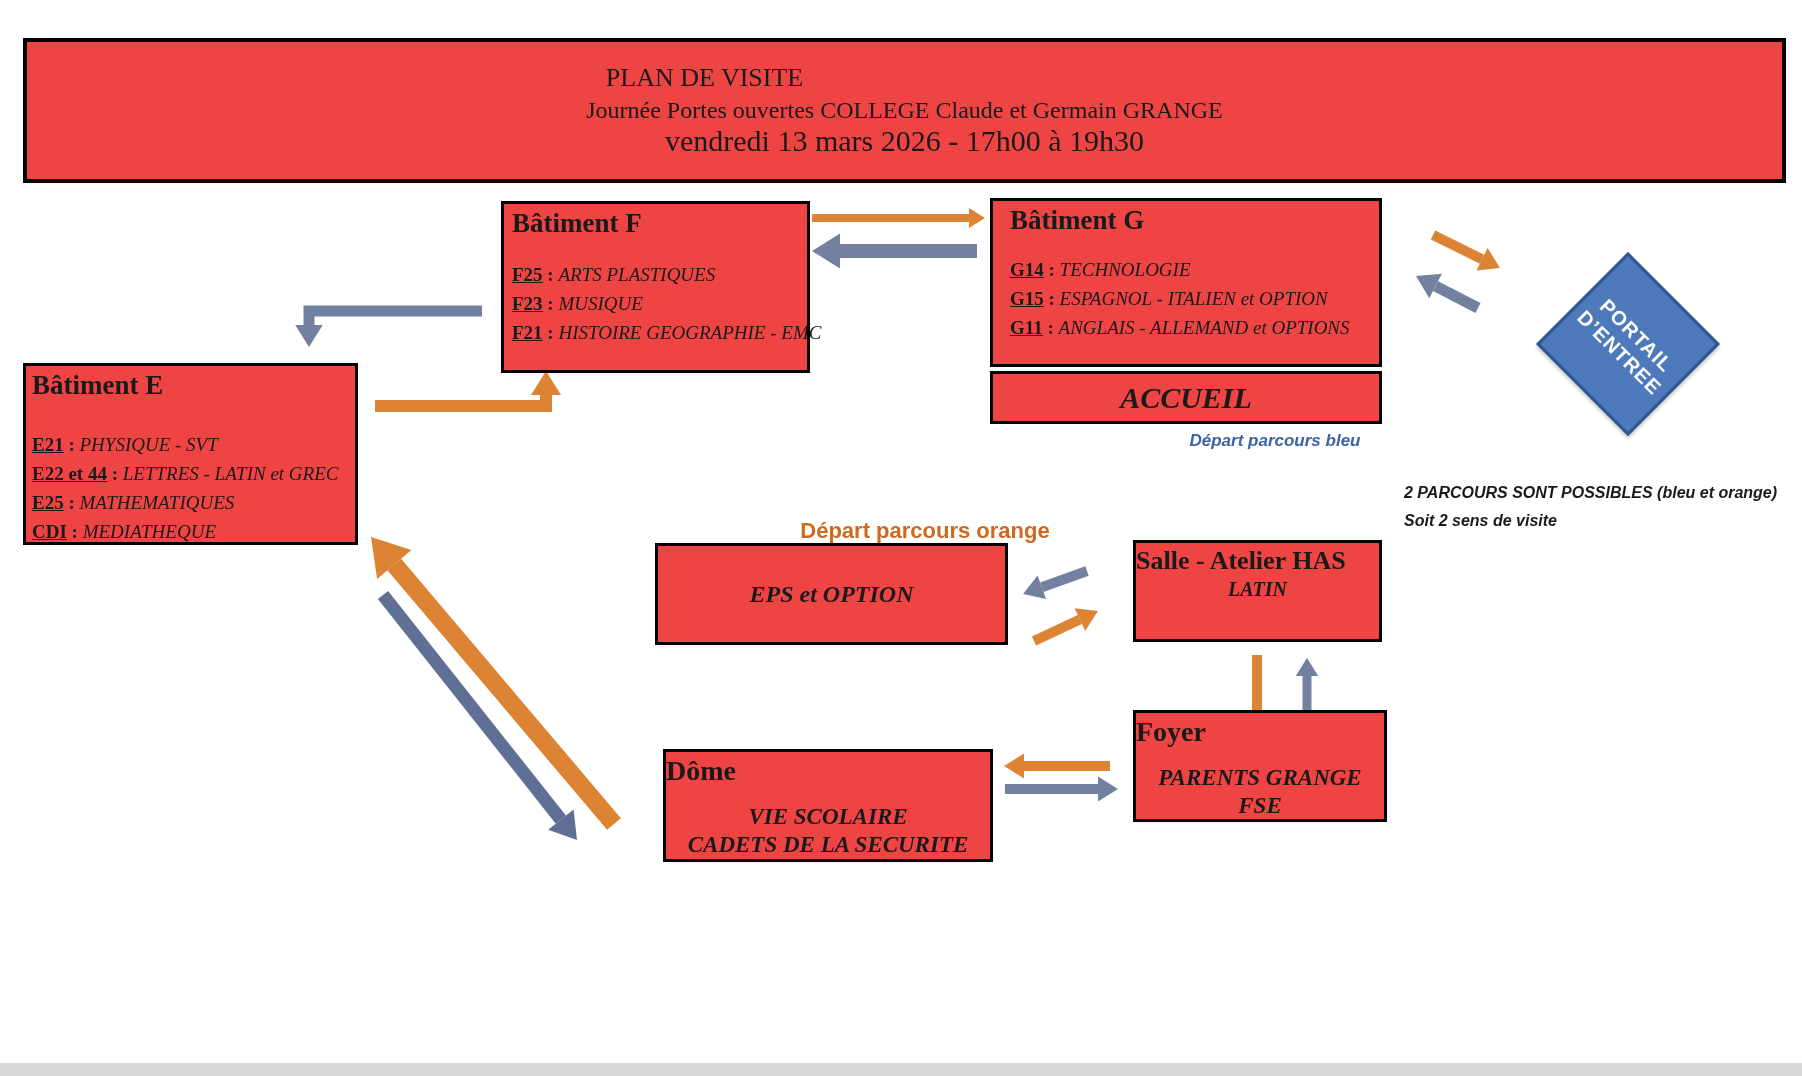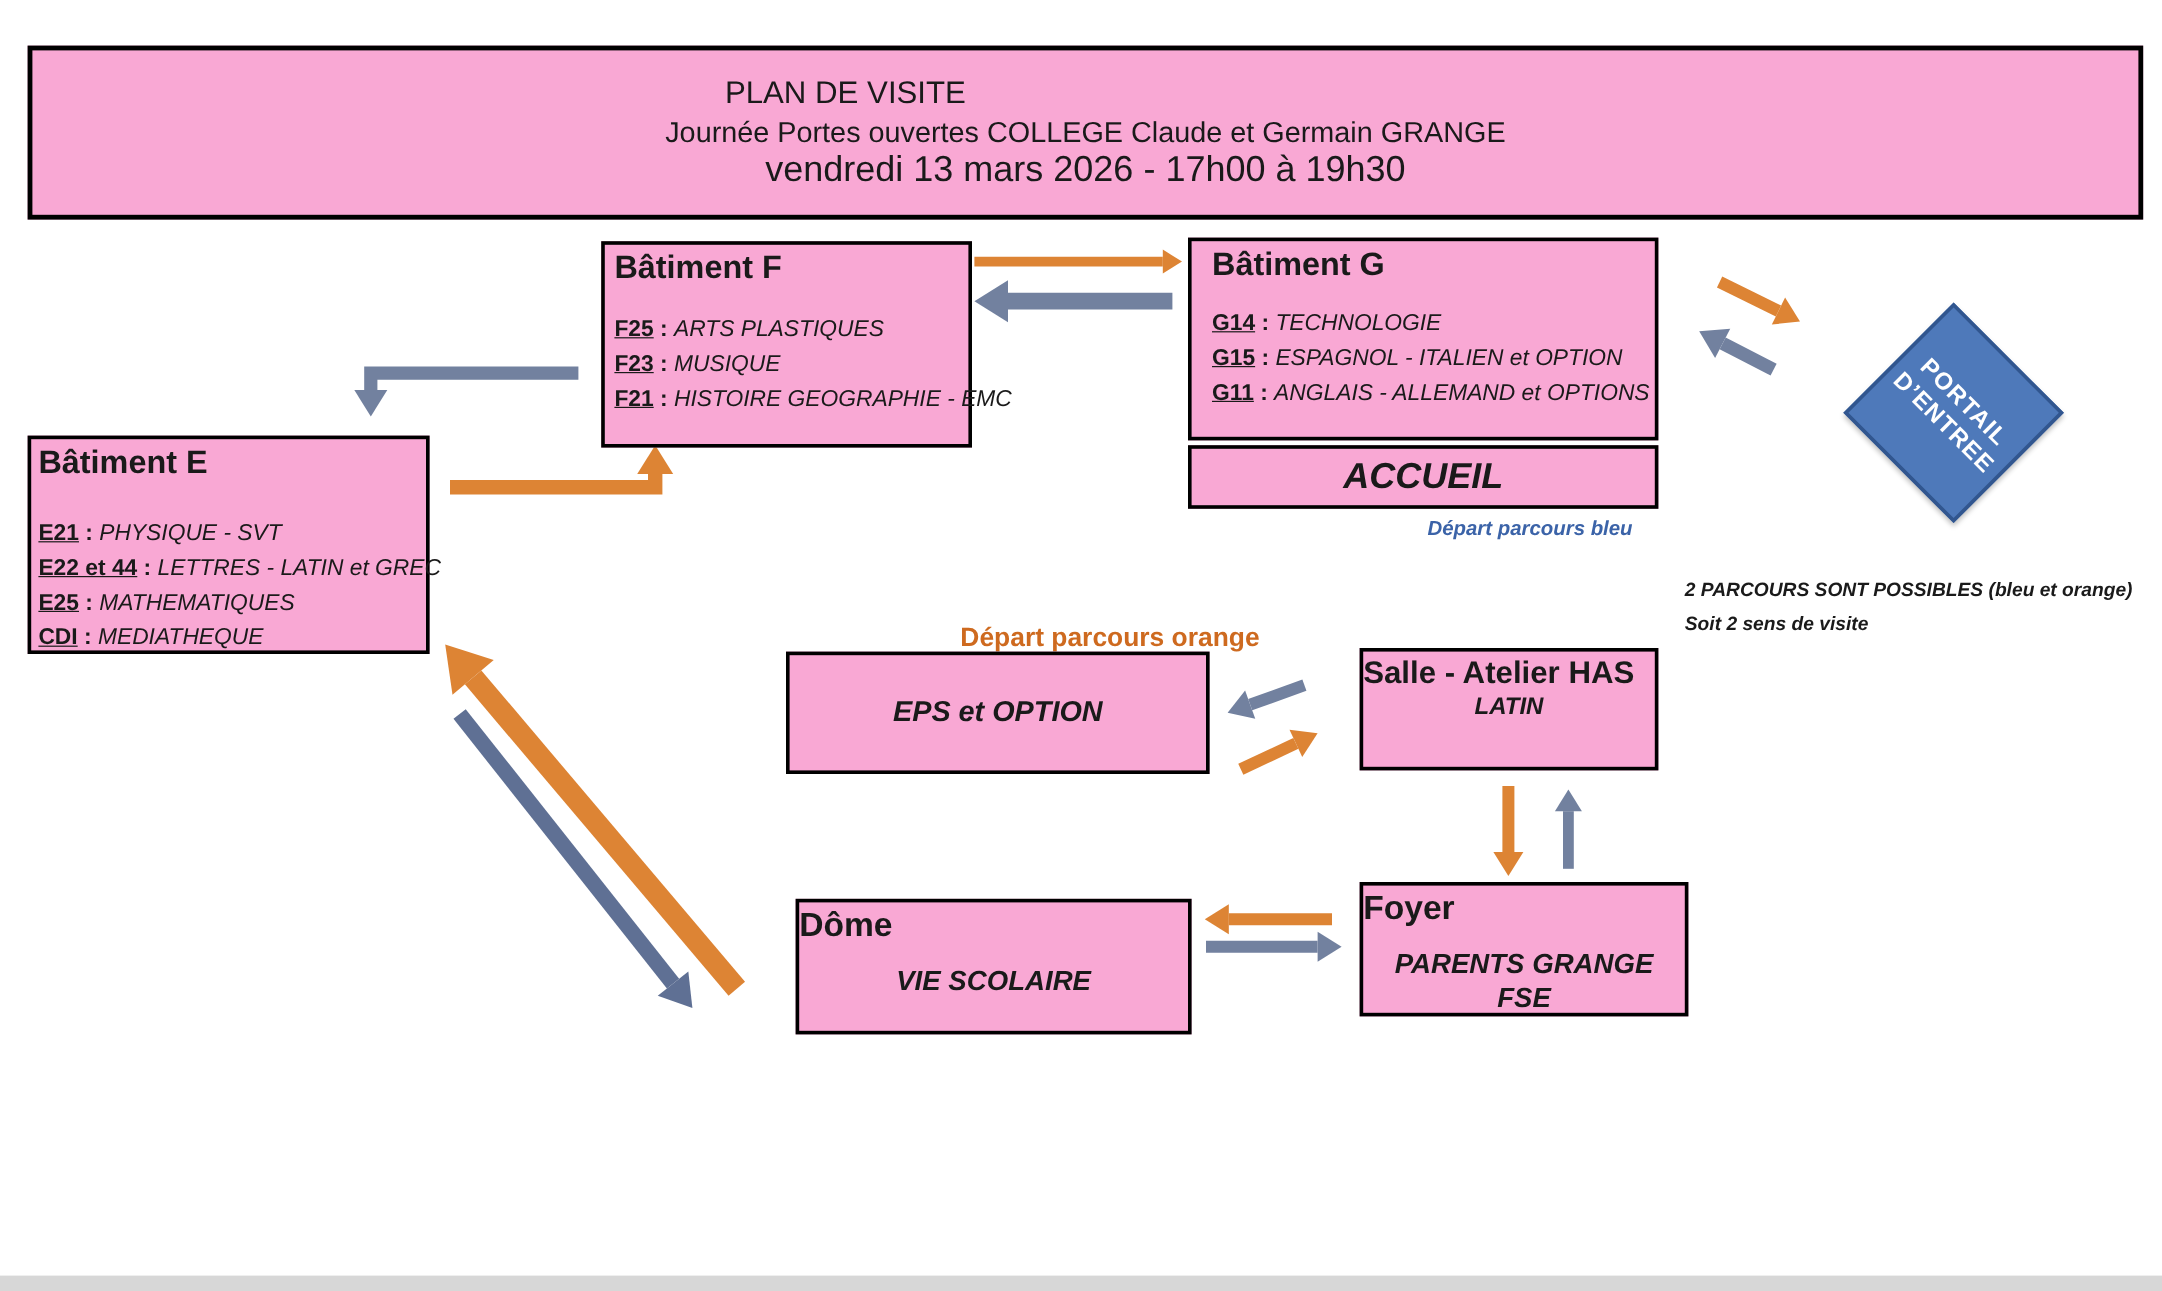--- a/index.html
+++ b/index.html
@@ -1,19 +1,19 @@
 <!DOCTYPE html>
 <html style="--portal-fill: #4E79BA; --portal-border: #31568F; --depart-bleu: #3B63A8; --depart-orange: #CE6A1F;"><head>
 <meta charset="utf-8">
 <style>
   html,body{margin:0;padding:0;background:#ffffff;}
   body{font-family:"Liberation Sans","DejaVu Sans",sans-serif;color:#1a1a1a;}
   #canvas{position:relative;width:1802px;height:1076px;background:#ffffff;overflow:hidden;}
 
-  .box{position:absolute;background:#f9a8d4;border:3px solid #000000;box-sizing:border-box;}
+  .box{position:absolute;background:#ef4444;border:3px solid #000000;box-sizing:border-box;font-family:Liberation Serif, serif;}
   .box-title{font-weight:bold;text-align:left;font-size:27px;line-height:1.15;}
 
   
   #title-box{left:23px;top:38px;width:1763px;height:145px;border-width:4px;
              display:flex;flex-direction:column;justify-content:center;text-align:center;}
   #title-line1{font-size:26px;position:relative;left:-200px;margin-bottom:4px;}
   #title-line2{font-size:24px;margin-bottom:0;}
   #title-line3{font-size:30px;}
 
   
@@ -55,21 +55,21 @@
 
   #salle-box{left:1133px;top:540px;width:249px;height:102px;text-align:center;padding-top:3px;}
   #salle-box .box-title{font-size:26px;}
   #salle-sub{font-size:20px;font-weight:bold;font-style:italic;margin-top:2px;}
 
   #dome-box{left:663px;top:749px;width:330px;height:113px;text-align:center;padding-top:3px;}
   #dome-box .box-title{font-size:28px;}
   .box-sub{font-size:23px;font-weight:bold;font-style:italic;line-height:28px;}
   #dome-box .box-sub-wrap{margin-top:16px;}
 
-  #foyer-box{left:1133px;top:735px;width:274px;height:112px;text-align:center;padding-top:3px;}
+  #foyer-box{left:1133px;top:710px;width:254px;height:112px;text-align:center;padding-top:3px;}
   #foyer-box .box-title{font-size:28px;}
   #foyer-box .box-sub-wrap{margin-top:16px;}
 
   #arrows-layer{position:absolute;left:0;top:0;width:1802px;height:1076px;pointer-events:none;}
 
   #bottom-strip{position:absolute;left:0;top:1063px;width:1802px;height:13px;background:#d7d7d7;}
 </style>
 </head>
 <body>
 
@@ -189,20 +189,21 @@
 
   <div class="box" id="salle-box">
     <div class="box-title">Salle - Atelier HAS</div>
     <div id="salle-sub">LATIN</div>
   </div>
 
   <div class="box" id="dome-box">
     <div class="box-title">Dôme</div>
     <div class="box-sub-wrap">
       <div class="box-sub">VIE SCOLAIRE</div>
+      <div class="box-sub">CADETS DE LA SECURITE</div>
     </div>
   </div>
 
   <div class="box" id="foyer-box">
     <div class="box-title">Foyer</div>
     <div class="box-sub-wrap">
       <div class="box-sub">PARENTS GRANGE</div>
       <div class="box-sub">FSE</div>
     </div>
   </div>

